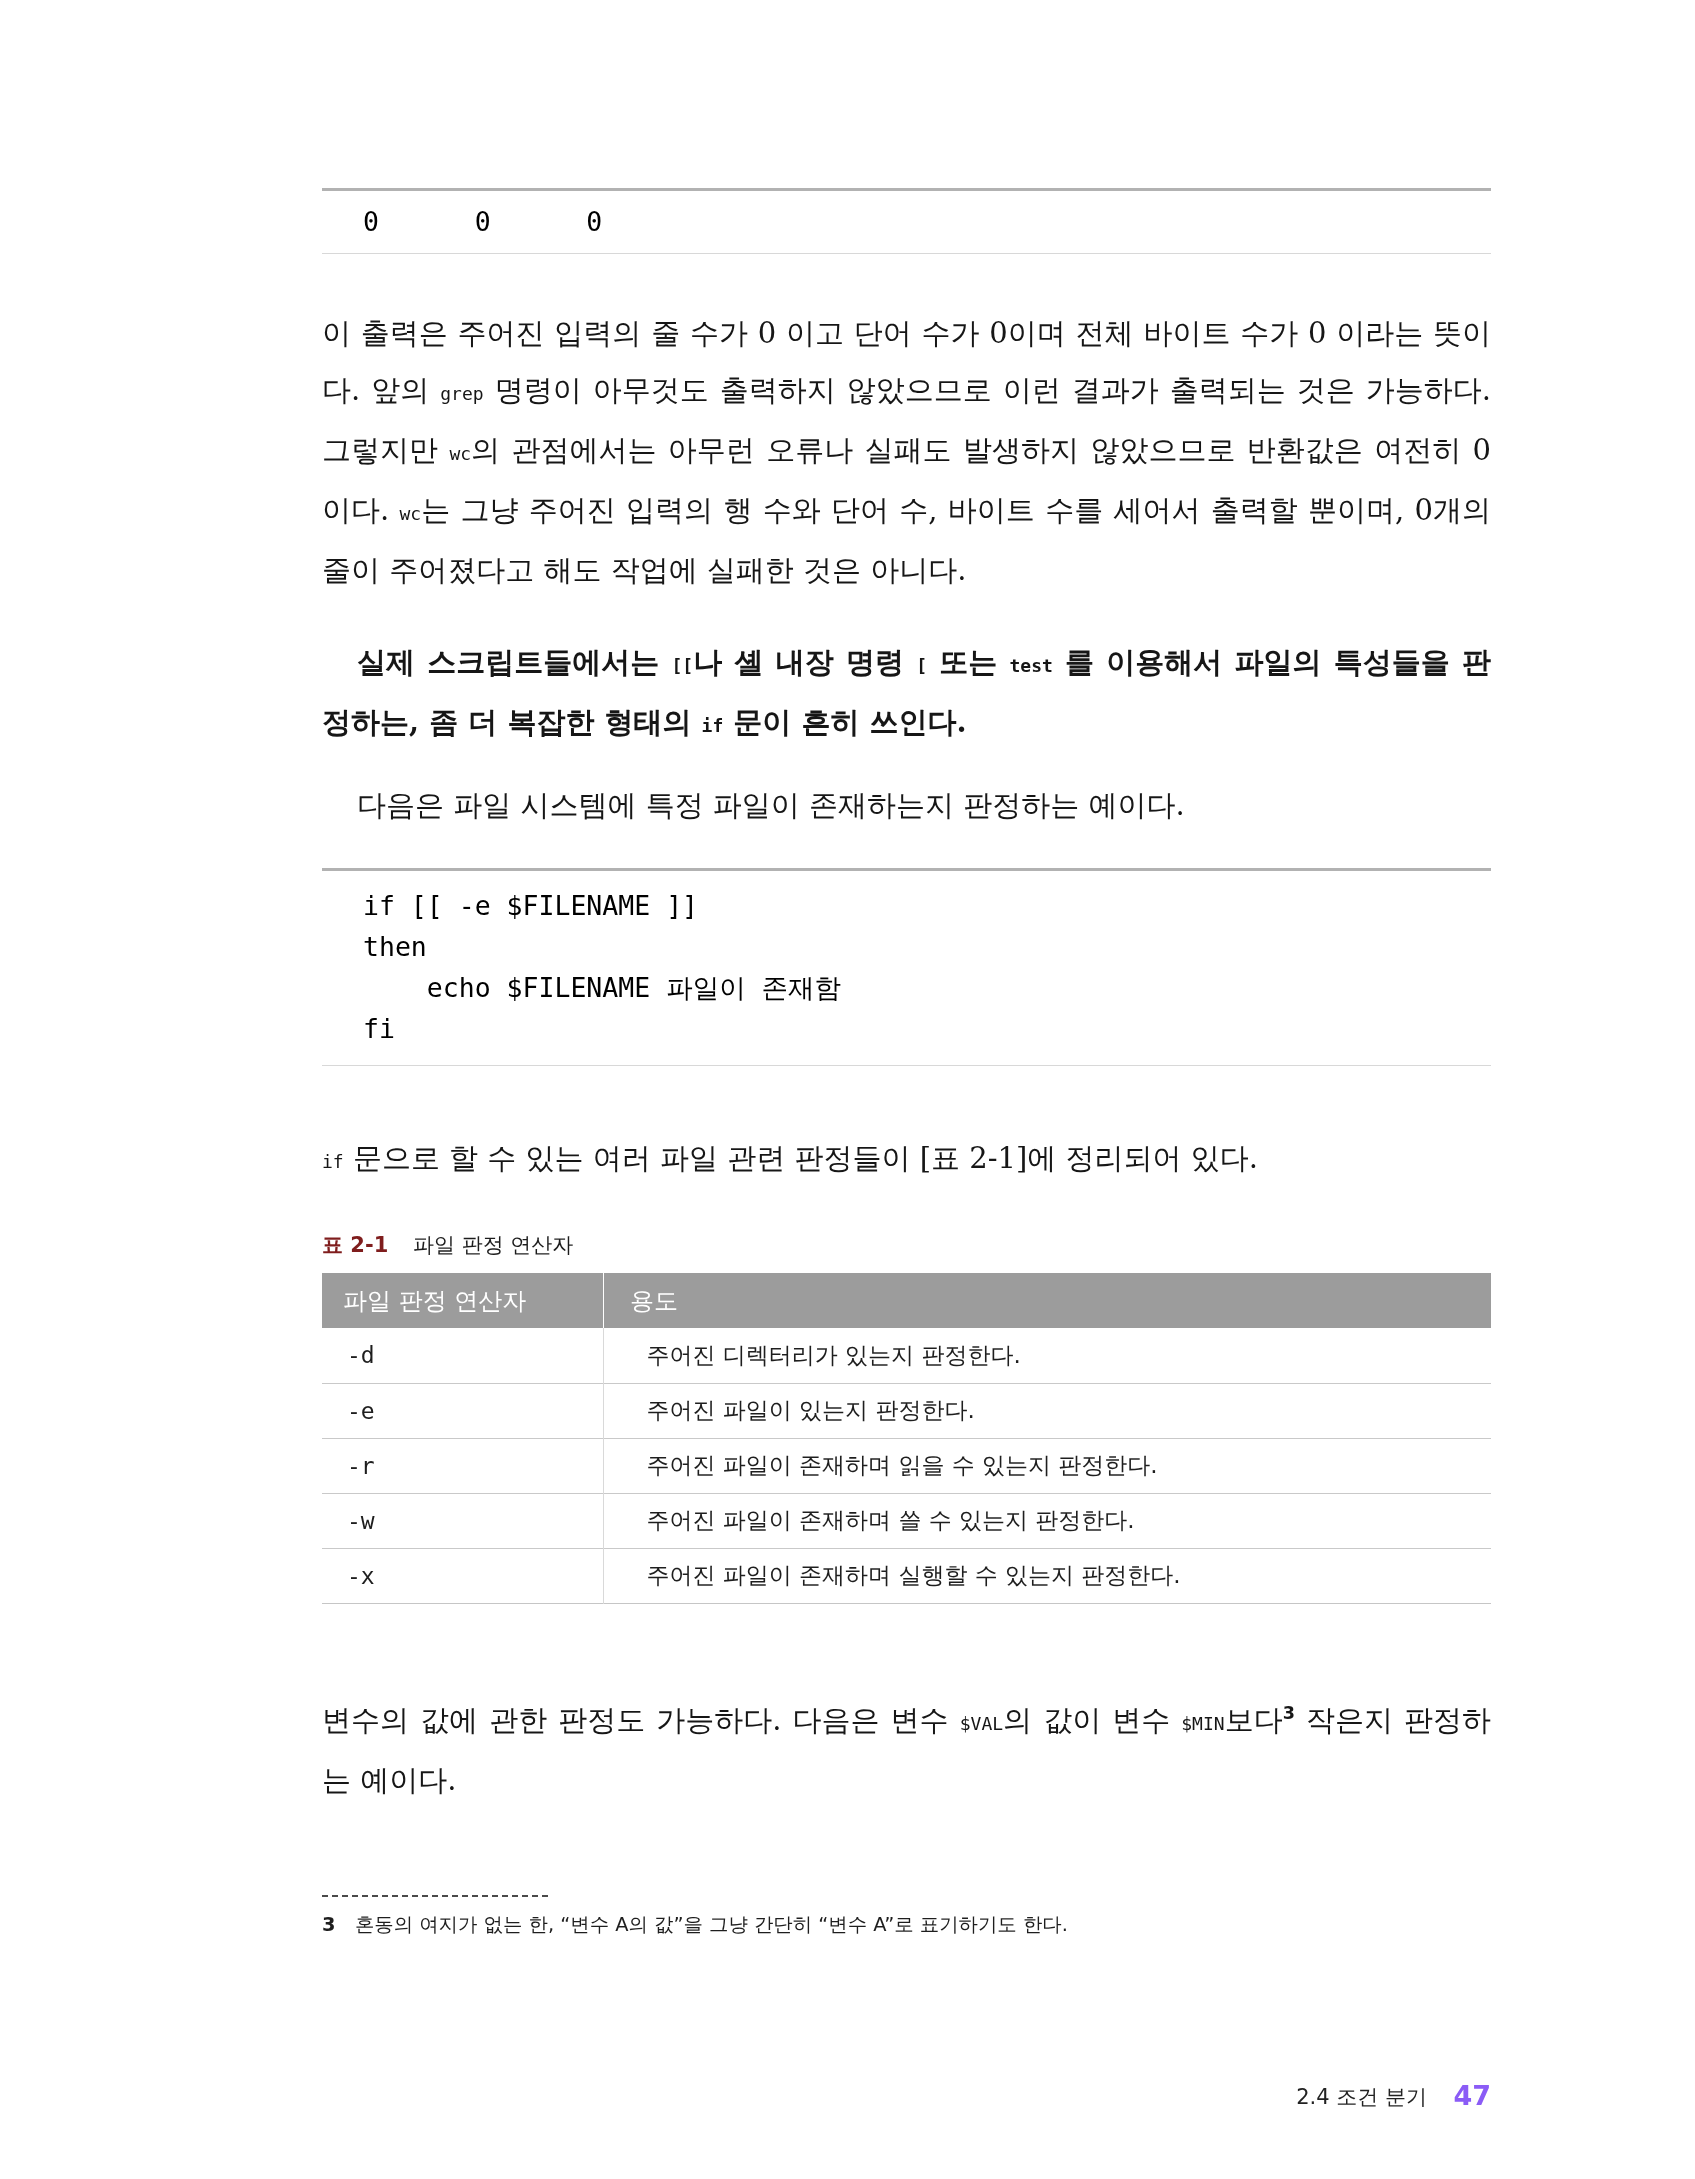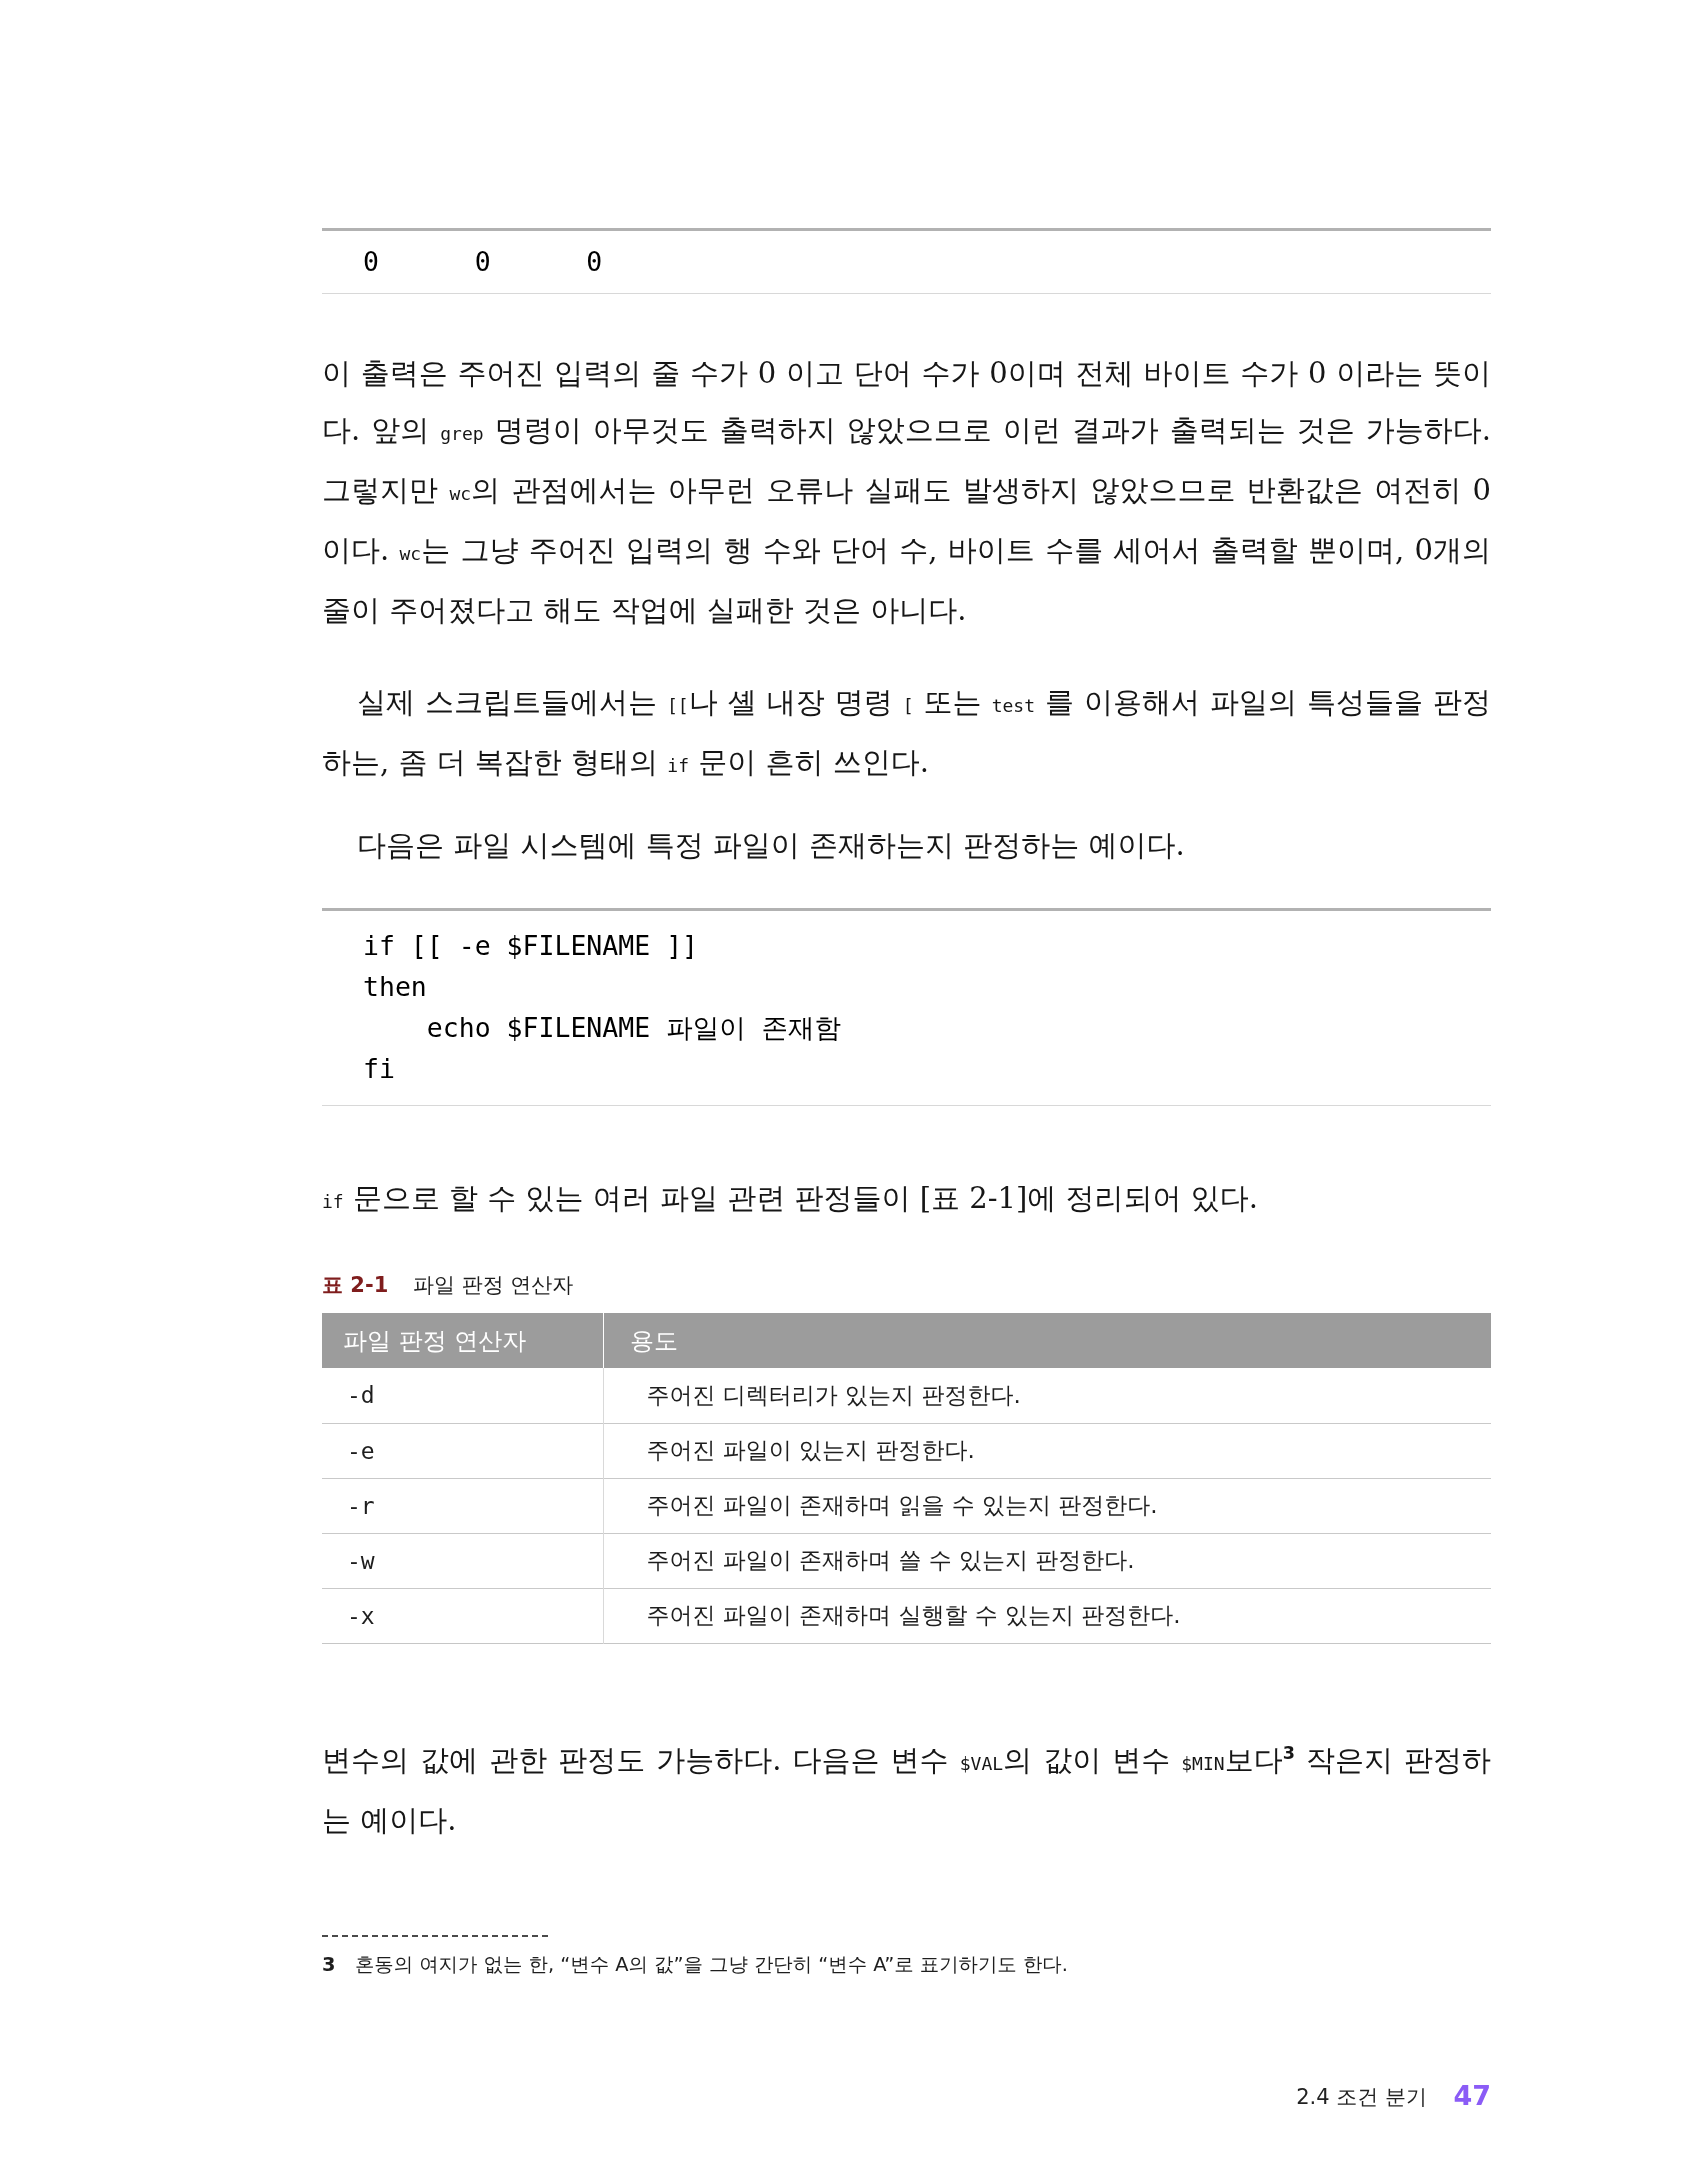--- a/index.html
+++ b/index.html
@@ -18,21 +18,20 @@
     padding: 188px 205px 0 322px;
   }
 
   
   .codeblock {
     font-family: "DejaVu Sans Mono", monospace;
     white-space: pre;
     color: #000;
     border-top: 3.5px solid #b2b2b2;
     border-bottom: 1.8px solid #d8d8d8;
-    margin-top: 40px;
   }
   .codeblock.first {
     font-size: 26.5px;
     line-height: 32px;
     padding: 15px 0 15px 41px;
   }
   .codeblock.second {
     font-size: 26.5px;
     line-height: 41px;
     padding: 14px 0 16px 41px;
@@ -40,21 +39,21 @@
   }
 
   
   .body-p {
     font-size: 29px;
     line-height: 57px;
     text-align: justify;
     color: #161616;
   }
   .p1 { margin-top: 51px; }
-  .p2 { margin-top: 35px; }
+  .p2 { margin-top: 35px; font-weight: bold; }
   .p3 { margin-top: 23px; }
   .p4 { margin-top: 64px; }
   .p5 { margin-top: 88px; }
   .indent { text-indent: 35px; }
 
   .seg-code {
     font-family: "DejaVu Sans Mono", monospace;
     font-size: 18px;
   }
   .seg-sup {

